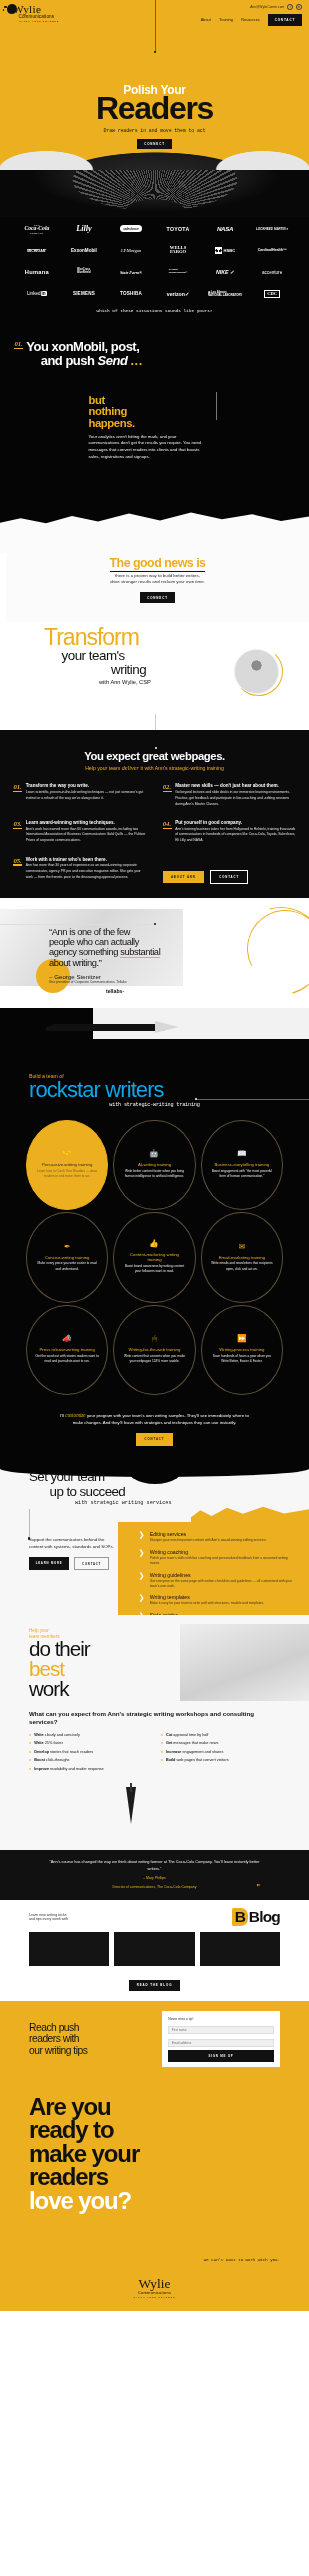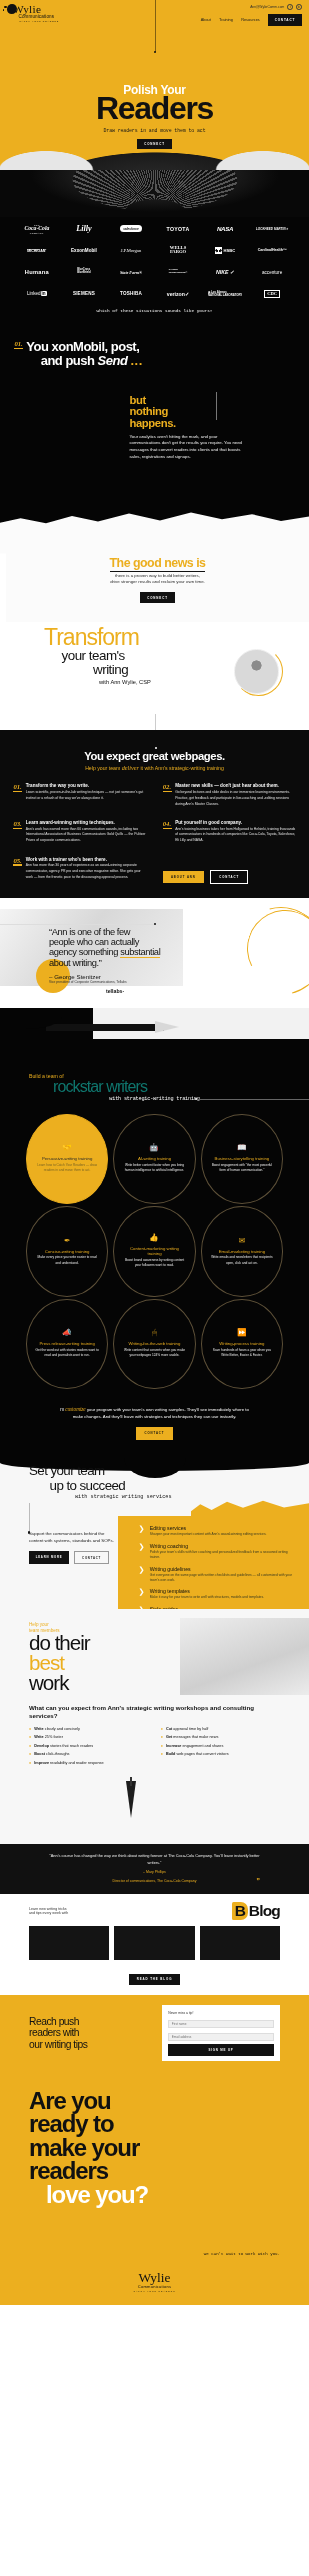--- a/index.html
+++ b/index.html
@@ -94,39 +94,39 @@
 
   
   .problem { background:#050505; color:#fff; padding: 9.3px 14.4px 0 14.4px; position:relative; min-height: 222px;}
   .num { font-family:"Liberation Serif",serif; font-style:italic; color:#ECAF1F; font-size:6.7px; font-weight:700; position:relative; display:inline-block;}
   .num:after{content:"";display:block;width:8.8px;height:1.3px;background:#ECAF1F;margin-top:0.5px;}
   .prob-head { display:flex; gap:3.1px; align-items:flex-start;}
   .prob-title { font-size:13px; font-weight:700; letter-spacing:-0.5px; line-height:1.05;}
   .prob-title .it { font-style:italic;}
   .dots { color:#ECAF1F; letter-spacing:0.5px;}
   .vline { position:absolute; width:0.5px; background:#777; }
-  .prob-right { width: 118px; margin-left: 115px; margin-top: 27px;}
+  .prob-right { width: 118px; margin-left: 74px; margin-top: 27px;}
   .prob-yellow { color:#ECAF1F; font-size:11.3px; font-weight:700; line-height:1.02; letter-spacing:-0.4px;}
   .prob-body { font-size:4.3px; line-height:1.55; margin-top:4.6px; color:#f2f2f2;}
   .paper-edge { position:absolute; left:0; bottom:-0.5px; width:309px; height:57px; background:#fbfbfb;
     clip-path: polygon(0 46%, 20.6px 38%, 46px 47%, 72px 34%, 98px 44%, 129px 30%, 160px 42%, 191px 28%, 222px 40%, 252px 31%, 281px 43%, 309px 35%, 600% 100%, 0 100%);}
 
   
   .goodnews { background:#fbfbfb; text-align:center; padding: 3.1px 0 18.5px 0; position:relative;margin-left:6px;}
   .gn-title { color:#ECAF1F; font-size:12.4px; font-weight:700; letter-spacing:-0.5px;}
   .gn-title .u{ border-bottom:1.5px solid #111; padding-bottom:1px;}
   .gn-sub { font-size:4.4px; color:#2b2b2b; line-height:1.5; margin-top:2.6px;}
   .btn-dark { display:inline-block; background:#111; color:#fff; font-size:2.9px; letter-spacing:0.9px; padding:3.6px 7.7px; font-weight:700; margin-top:6.2px;}
 
   
   .transform { background:#fff; padding: 5.2px 0 10.3px 0; position:relative; min-height: 108px;}
   .tf-inner { position:relative; padding-left: 44px; }
   .tf-1 { color:#ECAF1F; font-size:23px; font-weight:400; letter-spacing:-1px; line-height:.95;}
   .tf-2 { color:#111; font-size:13.4px; font-weight:400; letter-spacing:-0.5px; margin-left:17.5px; line-height:1.05;}
-  .tf-3 { color:#111; font-size:13.4px; font-weight:400; letter-spacing:-0.5px; margin-left:49px; line-height:1.05; position:relative;}
+  .tf-3 { color:#111; font-size:13.4px; font-weight:400; letter-spacing:-0.5px; margin-left:67px; line-height:1.05; position:relative;}
   .tf-blob { position:absolute; left:44px; top:-2.1px; width:17.5px; height:15.5px; background:#ECAF1F; border-radius:50% 46% 52% 48%; z-index:-1;}
   .tf-4 { color:#111; font-size:5.7px; margin-left:55px; margin-top:2.1px;}
   .tf-photo { position:absolute; right: 30px; top: 27px; width:45px; height:45px; border-radius:50%;
     background: radial-gradient(circle at 50% 36%, #8b8b8b 0 14%, #d9d9d9 15% 100%);
     border: 0.5px solid #eee; overflow:hidden;}
   .tf-ring { position:absolute; right: 26px; top: 25px; width:49px; height:49px; border-radius:50%; border:1px solid #ECAF1F; border-left-color:transparent; border-top-color:transparent;}
   .tf-vline { position:absolute; left:50%; top:92px; width:0.5px; height:19.6px; background:#ccc;}
 
   
   .expect { background:#0b0b0b; color:#fff; padding: 20.6px 13.4px 13.4px 13.4px; position:relative;}
@@ -161,21 +161,21 @@
 
   
   .rock { background:#050505; color:#fff; position:relative; padding-bottom: 17.5px;}
   .rock-pencil { height: 62px; width:309px; position:relative; overflow:hidden; background:#050505;}
   .rock-pencil .white { position:absolute; right:0; top:0; width:216px; height:31px; background:#f2f2f2;}
   .rock-pencil .pen { position:absolute; left:46px; top:15.5px; width:118px; height:7.2px; background:#111; }
   .rock-pencil .tip { position:absolute; left:155px; top:12.4px; width:0;height:0;border-left:24px solid #d8d8d8;border-top:6.7px solid transparent;border-bottom:6.7px solid transparent;}
   .rock-pencil .splat { position:absolute; left:0; top:0; width:62px; height:20.6px; background:#050505; border-radius:0 0 60% 0;}
   .rock-head { padding: 3.1px 0 0 29px;}
   .rock-eyebrow { color:#ECAF1F; font-size:5.2px; font-weight:400;}
-  .rock-title { font-size:16px; font-weight:400; letter-spacing:-0.9px; line-height:1; color:#0f766e;margin-left:24px;}
+  .rock-title { font-size:22px; font-weight:400; letter-spacing:-0.9px; line-height:1; color:#0ea5e9;}
   .rock-sub { font-family:"Liberation Mono", monospace; font-size:5.2px; text-align:center; margin-top:1px; letter-spacing:-0.2px;}
   .rock-rule { position:absolute; right:0; top:91px; width:113px; height:0.5px; background:#666;}
   .rock-rule:before{content:"";position:absolute;left:-1.5px;top:-1px;width:2.1px;height:2.1px;border-radius:50%;background:#fff;}
   .circles { display:grid; grid-template-columns: repeat(3, 1fr); gap: 2.1px 5.2px; padding: 11.3px 26px 0 26px;}
   .circ { aspect-ratio: 1/1.1; border-radius:50%; border:0.5px solid #5d5038; display:flex; flex-direction:column; align-items:center; justify-content:center; text-align:center; padding: 0 8.2px;}
   .circ.active { background:#ECAF1F; border-color:#ECAF1F;}
   .circ-ico { font-size:7.7px; color:#ECAF1F; line-height:1; margin-bottom:4.1px;}
   .circ.active .circ-ico { color:#1a1a1a;}
   .circ-h { color:#ECAF1F; font-size:4.3px; font-weight:400; line-height:1.25;}
   .circ.active .circ-h { color:#2a2a2a;}
@@ -243,21 +243,21 @@
   .news { background:#ECAF1F; padding: 10.3px 29px; display:flex; align-items:center; justify-content:space-between; gap: 10.3px;}
   .news-title { font-size:10.3px; font-weight:400; letter-spacing:-0.5px; color:#111; line-height:1.1;}
   .news-form { background:#fff; padding: 5.2px 6.2px; width: 118px;}
   .news-lbl { font-size:3.4px; color:#333; margin-bottom:3.1px;}
   .news-input { width:100%; height: 8.2px; background:#f0f0f0; border:0.5px solid #ddd; margin-bottom:3.1px; font-size:3.1px; padding: 0 2.6px; color:#666;}
   .news-sub { width:100%; background:#111; color:#fff; border:none; font-size:2.9px; letter-spacing:0.8px; padding:3.6px 0; font-weight:700;}
 
   
   .final { background:#ECAF1F; padding: 17.5px 29px 9.3px 29px; position:relative; min-height: 129px;}
   .final-title { font-size:24px; font-weight:700; letter-spacing:-1.1px; line-height:.98; color:#111;}
-  .final-title .w{ color:#fff;margin-left:17px;}
+  .final-title .w{ color:#fff;}
   .final-sub { font-family:"Liberation Mono", monospace; font-size:4.1px; text-align:right; margin-top: 46px; color:#111;}
 
   
   .footer { background:#ECAF1F; padding: 5.2px 29px 13.4px 29px; text-align:center;}
   .f-logo { display:inline-flex; flex-direction:column; align-items:center;}
   .f-wylie { font-family:"Liberation Serif",serif; font-size:13.4px; color:#111; line-height:1;}
   .f-sub { font-size:4.1px; color:#111; letter-spacing:0.2px;}
   .f-tag { font-size:2.1px; letter-spacing:1px; color:#111; margin-top:1px;}
 </style>
 </head>

